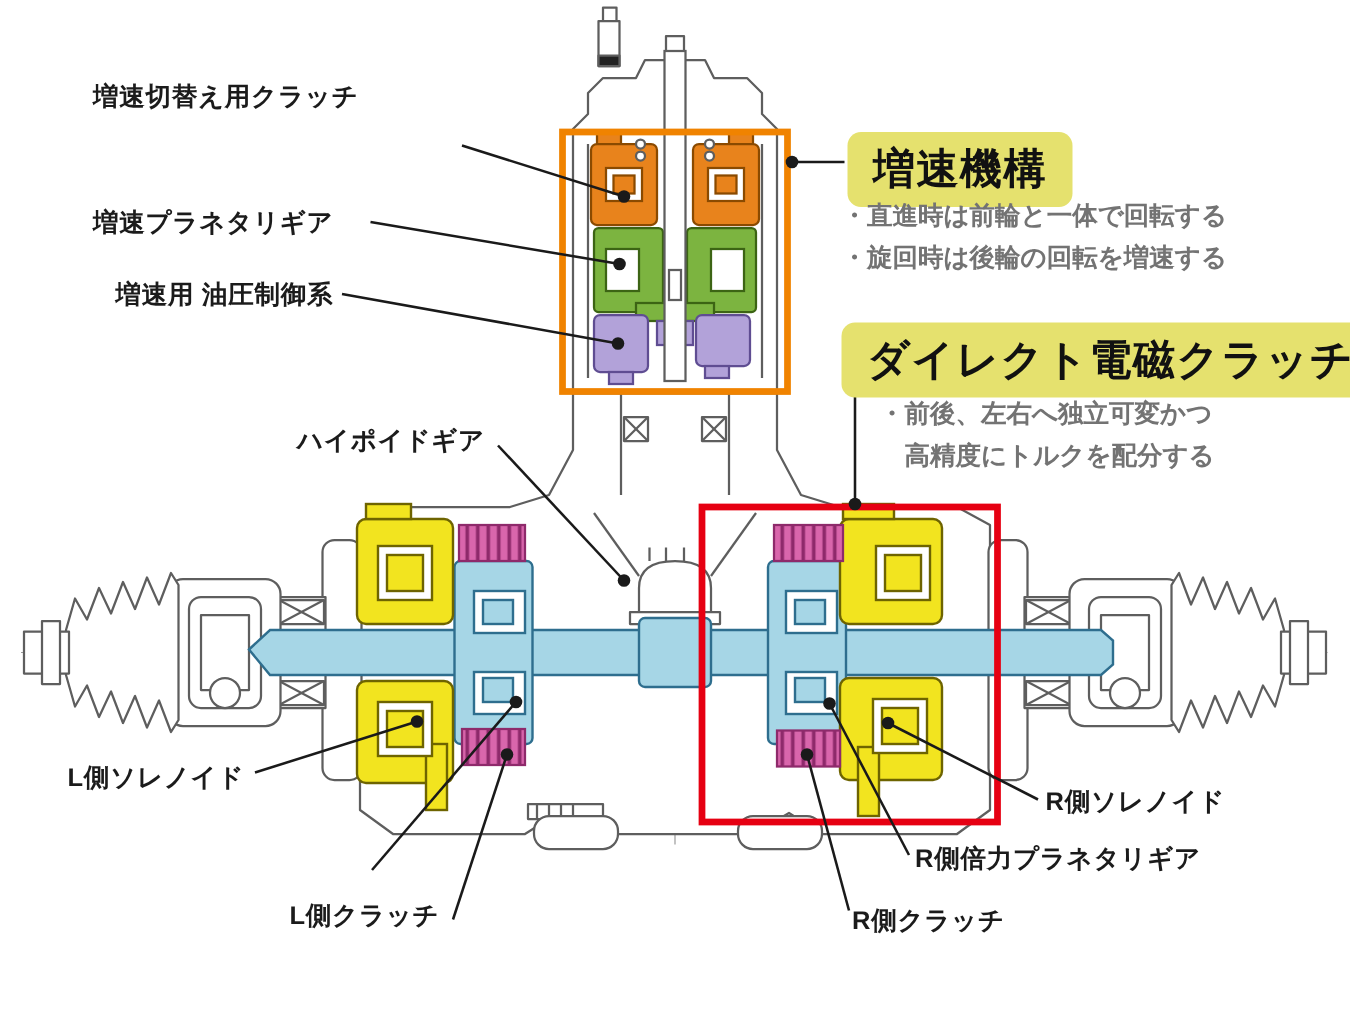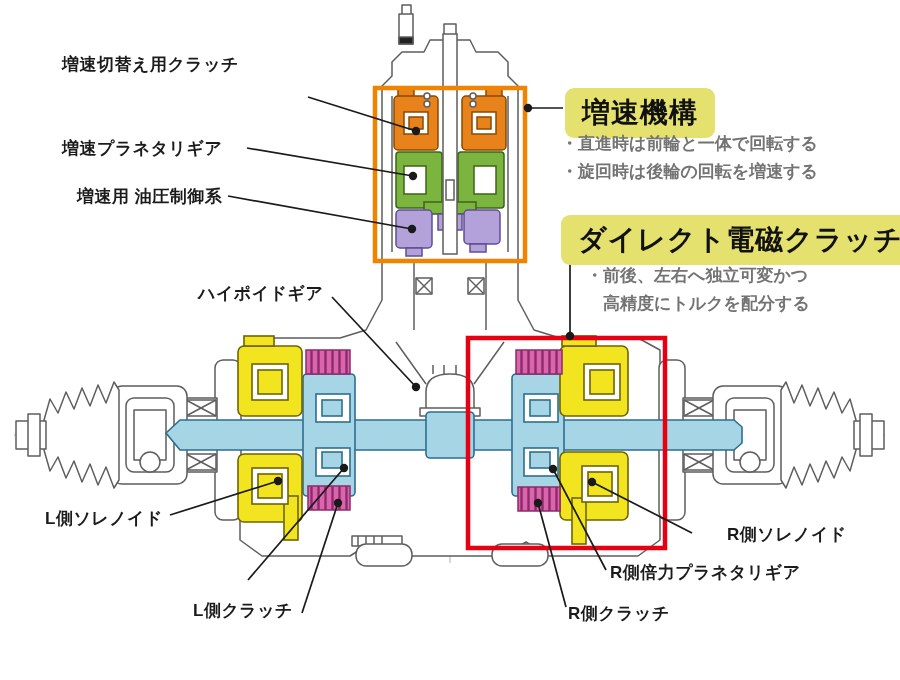--- a/index.html
+++ b/index.html
@@ -238,21 +238,21 @@
   </svg>
 
   <div class="lbl" style="left:62px;top:52px;">
     <div>増速切替え用クラッチ</div>
   </div>
   <div class="lbl" style="left:62px;top:136px;">増速プラネタリギア</div>
   <div class="lbl" style="left:62px;top:184px;margin-left:15px;">増速用 油圧制御系</div>
   <div class="lbl" style="left:198px;top:281px;">ハイポイドギア</div>
   <div class="lbl" style="left:45px;top:506px;">L側ソレノイド</div>
   <div class="lbl" style="left:193px;top:598px;">L側クラッチ</div>
-  <div class="lbl" style="left:727px;top:522px;">R側ソレノイド</div>
+  <div class="lbl" style="left:697px;top:522px;">R側ソレノイド</div>
   <div class="lbl" style="left:610px;top:560px;">R側倍力プラネタリギア</div>
   <div class="lbl" style="left:568px;top:601px;">R側クラッチ</div>
 
   <div class="callout-title" style="left:565px;top:88px;">増速機構</div>
   <div class="callout-lines" style="left:561px;top:130px;">
     <div>・直進時は前輪と一体で回転する</div>
     <div>・旋回時は後輪の回転を増速する</div>
   </div>
 
   <div class="callout-title" style="left:561px;top:215px;">ダイレクト電磁クラッチ</div>

